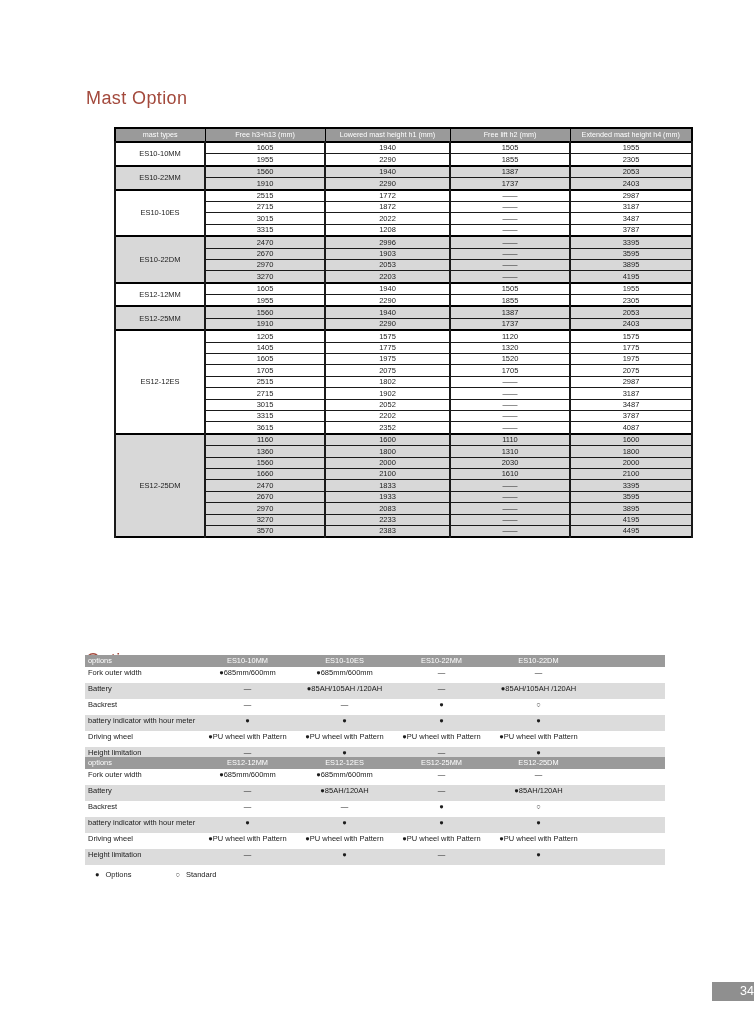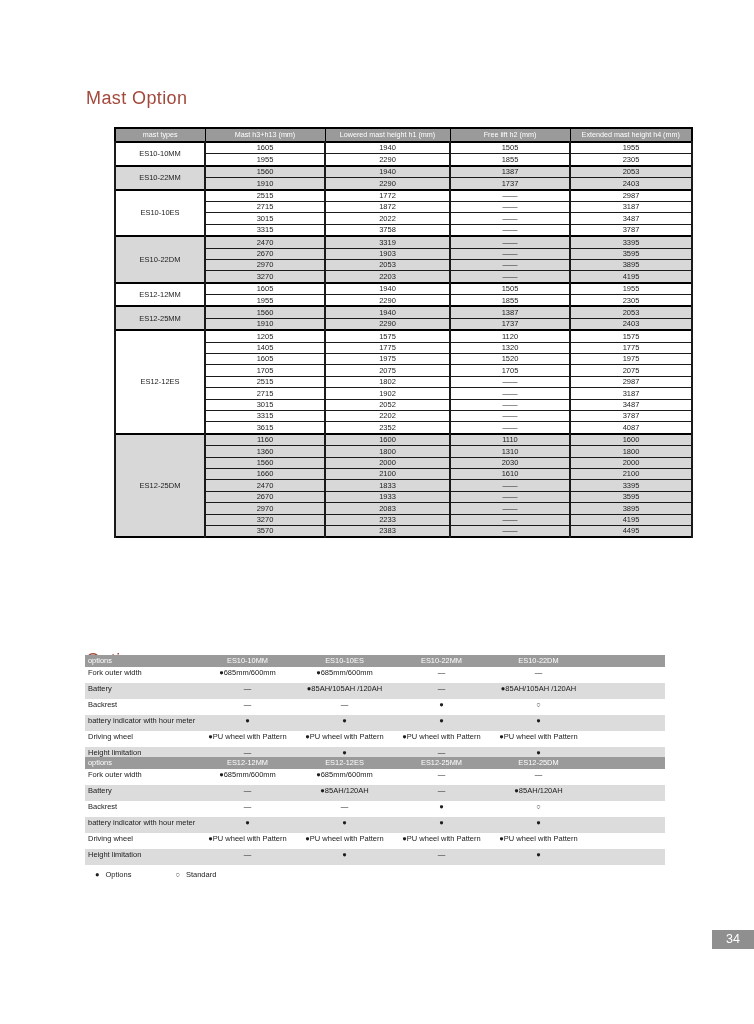--- a/index.html
+++ b/index.html
@@ -110,28 +110,28 @@
     padding-left: 10px;
     font-size: 7.5px;
     color: #1c1c1c;
   }
   .legend .legend-item { display: flex; gap: 6px; align-items: center; }
 
   
   #page-number {
     position: absolute;
     left: 712px;
-    top: 930px;
+    top: 982px;
     width: 42px;
     height: 19px;
     background: #8f8f8f;
     color: #ffffff;
     font-size: 12.5px;
     line-height: 19px;
-    text-align: center;
+    text-align: right;
   }
 </style>
 </head>
 <body>
 
 <div class="page">
 
   <h1 class="section-title" id="mast-title">Mast Option</h1>
 
   <div id="mast-table-wrap">
@@ -139,21 +139,21 @@
       <colgroup>
         <col style="width:90px">
         <col style="width:120px">
         <col style="width:125px">
         <col style="width:120px">
         <col style="width:122px">
       </colgroup>
       <thead>
         <tr id="mast-thead-row">
             <th>mast types</th>
-            <th>Mast h3+h13 (mm)</th>
+            <th>Free h3+h13 (mm)</th>
             <th>Lowered mast height h1 (mm)</th>
             <th>Free lift h2 (mm)</th>
             <th>Extended mast height h4 (mm)</th>
           </tr>
       </thead>
       <tbody id="mast-tbody">
           <tr class="group-start">
             <td class="type-cell" rowspan="2">ES10-10MM</td>
             <td>1605</td>
             <td>1940</td>
@@ -193,28 +193,28 @@
             <td>3187</td>
           </tr>
           <tr>
             <td>3015</td>
             <td>2022</td>
             <td>——</td>
             <td>3487</td>
           </tr>
           <tr>
             <td>3315</td>
-            <td>3758</td>
+            <td>1208</td>
             <td>——</td>
             <td>3787</td>
           </tr>
           <tr class="shaded group-start">
             <td class="type-cell" rowspan="4">ES10-22DM</td>
             <td>2470</td>
-            <td>3319</td>
+            <td>2996</td>
             <td>——</td>
             <td>3395</td>
           </tr>
           <tr class="shaded ">
             <td>2670</td>
             <td>1903</td>
             <td>——</td>
             <td>3595</td>
           </tr>
           <tr class="shaded ">

